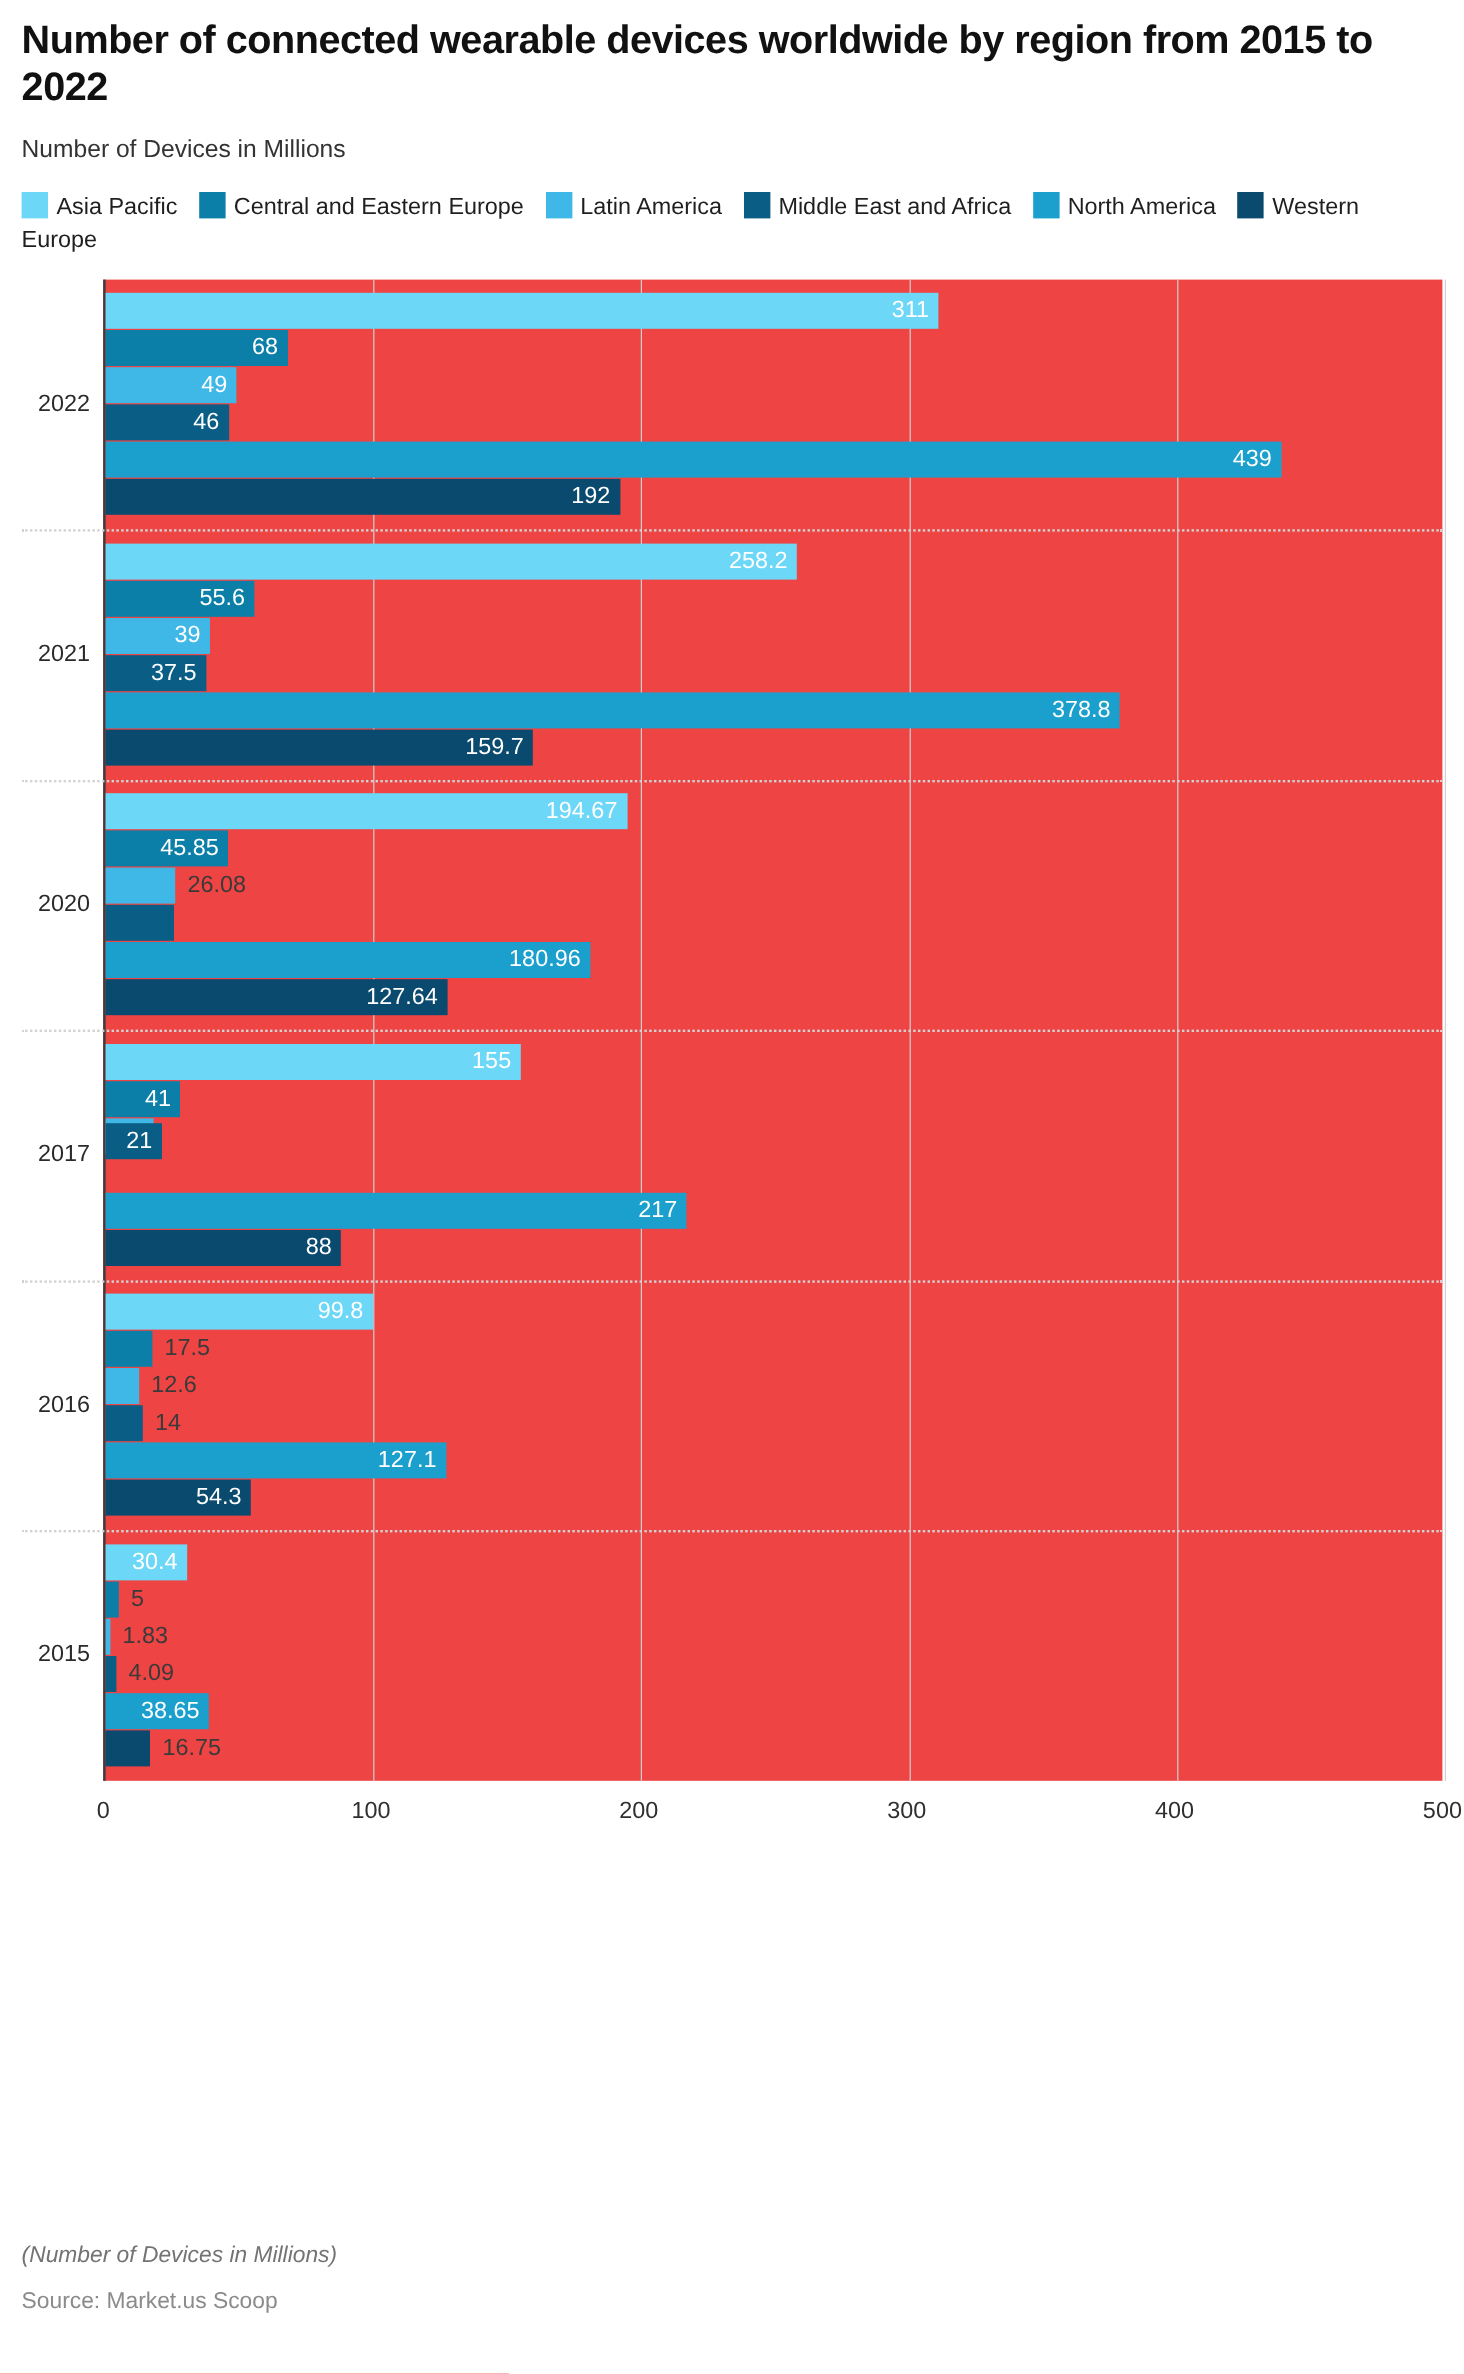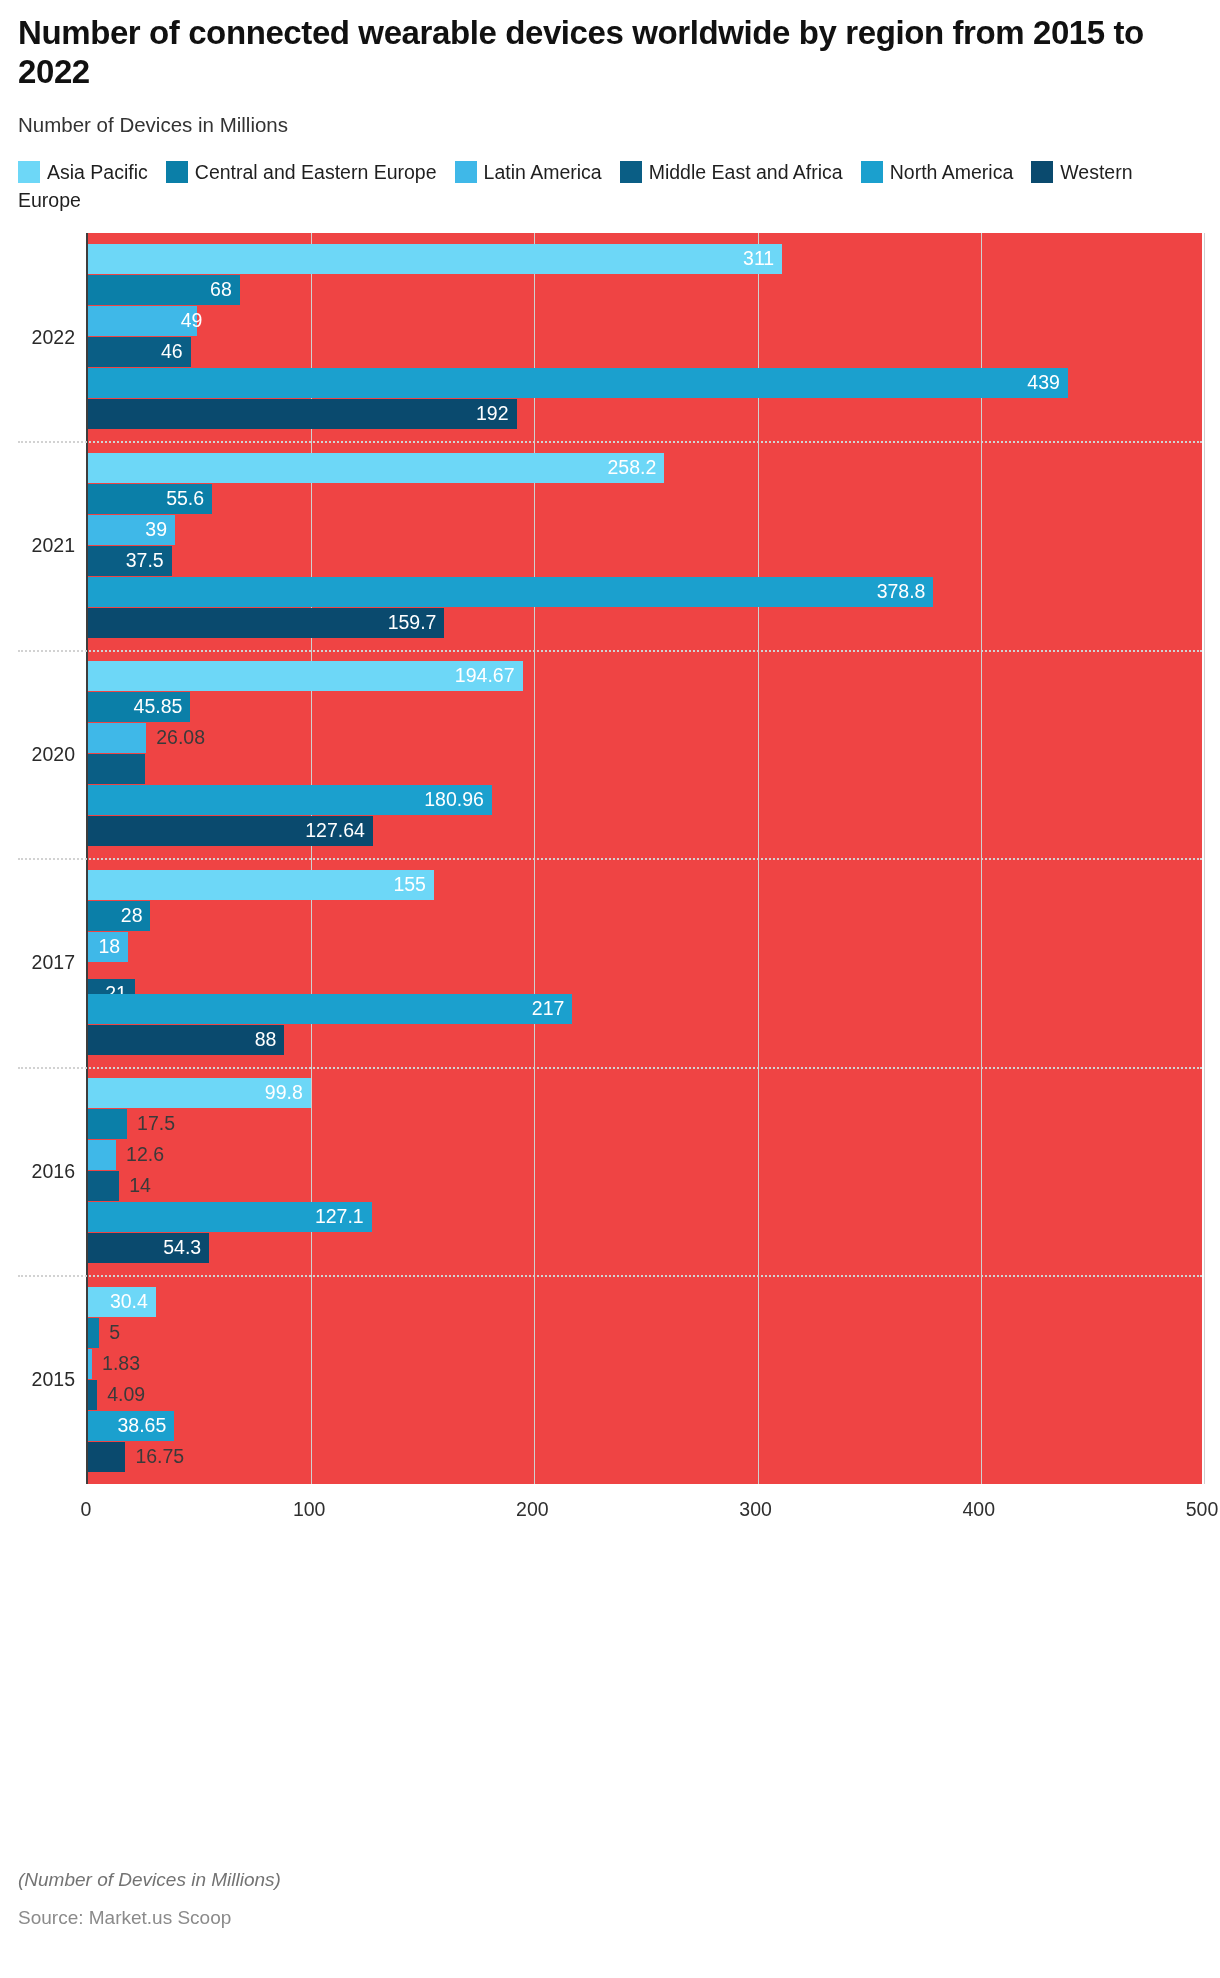--- a/index.html
+++ b/index.html
@@ -204,21 +204,21 @@
         <div class="vgrid" style="left: 892.8px;"></div>
         <div class="vgrid" style="left: 1116px;"></div>
         <div class="bar-row" style="top: 11.75px; width: 1116px;">
           <div class="bar" style="width: 694.152px; background: rgb(109, 215, 247);"></div>
           <div class="bar-label inside" style="right: 429.848px;">311</div>
         </div>
         <div class="bar-row" style="top: 42.75px; width: 1116px;">
           <div class="bar" style="width: 151.776px; background: rgb(11, 127, 168);"></div>
           <div class="bar-label inside" style="right: 972.224px;">68</div>
         </div>
-        <div class="bar-row" style="top: 73.75px; width: 1116px; padding-left: 13px;">
+        <div class="bar-row" style="top: 73.75px; width: 1116px;">
           <div class="bar" style="width: 109.368px; background: rgb(63, 184, 232);"></div>
           <div class="bar-label inside" style="right: 1014.63px;">49</div>
         </div>
         <div class="bar-row" style="top: 104.75px; width: 1116px;">
           <div class="bar" style="width: 102.672px; background: rgb(10, 94, 133);"></div>
           <div class="bar-label inside" style="right: 1021.33px;">46</div>
         </div>
         <div class="bar-row" style="top: 135.75px; width: 1116px;">
           <div class="bar" style="width: 979.848px; background: rgb(27, 160, 206);"></div>
           <div class="bar-label inside" style="right: 144.152px;">439</div>
@@ -274,27 +274,27 @@
         <div class="bar-row" style="top: 583.75px; width: 1116px;">
           <div class="bar" style="width: 284.892px; background: rgb(10, 74, 110);"></div>
           <div class="bar-label inside" style="right: 839.108px;">127.64</div>
         </div>
         <div class="bar-row" style="top: 637.25px; width: 1116px;">
           <div class="bar" style="width: 345.96px; background: rgb(109, 215, 247);"></div>
           <div class="bar-label inside" style="right: 778.04px;">155</div>
         </div>
         <div class="bar-row" style="top: 668.25px; width: 1116px;">
           <div class="bar" style="width: 62.496px; background: rgb(11, 127, 168);"></div>
-          <div class="bar-label inside" style="right: 1061.5px;">28</div>
+          <div class="bar-label inside" style="right: 1061.5px;">41</div>
         </div>
         <div class="bar-row" style="top: 699.25px; width: 1116px;">
           <div class="bar" style="width: 40.176px; background: rgb(63, 184, 232);"></div>
           <div class="bar-label inside" style="right: 1083.82px; text-align: right;">18</div>
         </div>
-        <div class="bar-row" style="top: 746px; width: 1116px;">
+        <div class="bar-row" style="top: 703px; width: 1116px;">
           <div class="bar" style="width: 46.872px; background: rgb(10, 94, 133);"></div>
           <div class="bar-label inside" style="right: 1077.13px;">21</div>
         </div>
         <div class="bar-row" style="top: 761.25px; width: 1116px;">
           <div class="bar" style="width: 484.344px; background: rgb(27, 160, 206);"></div>
           <div class="bar-label inside" style="right: 639.656px;">217</div>
         </div>
         <div class="bar-row" style="top: 792.25px; width: 1116px;">
           <div class="bar" style="width: 196.416px; background: rgb(10, 74, 110);"></div>
           <div class="bar-label inside" style="right: 927.584px;">88</div>

